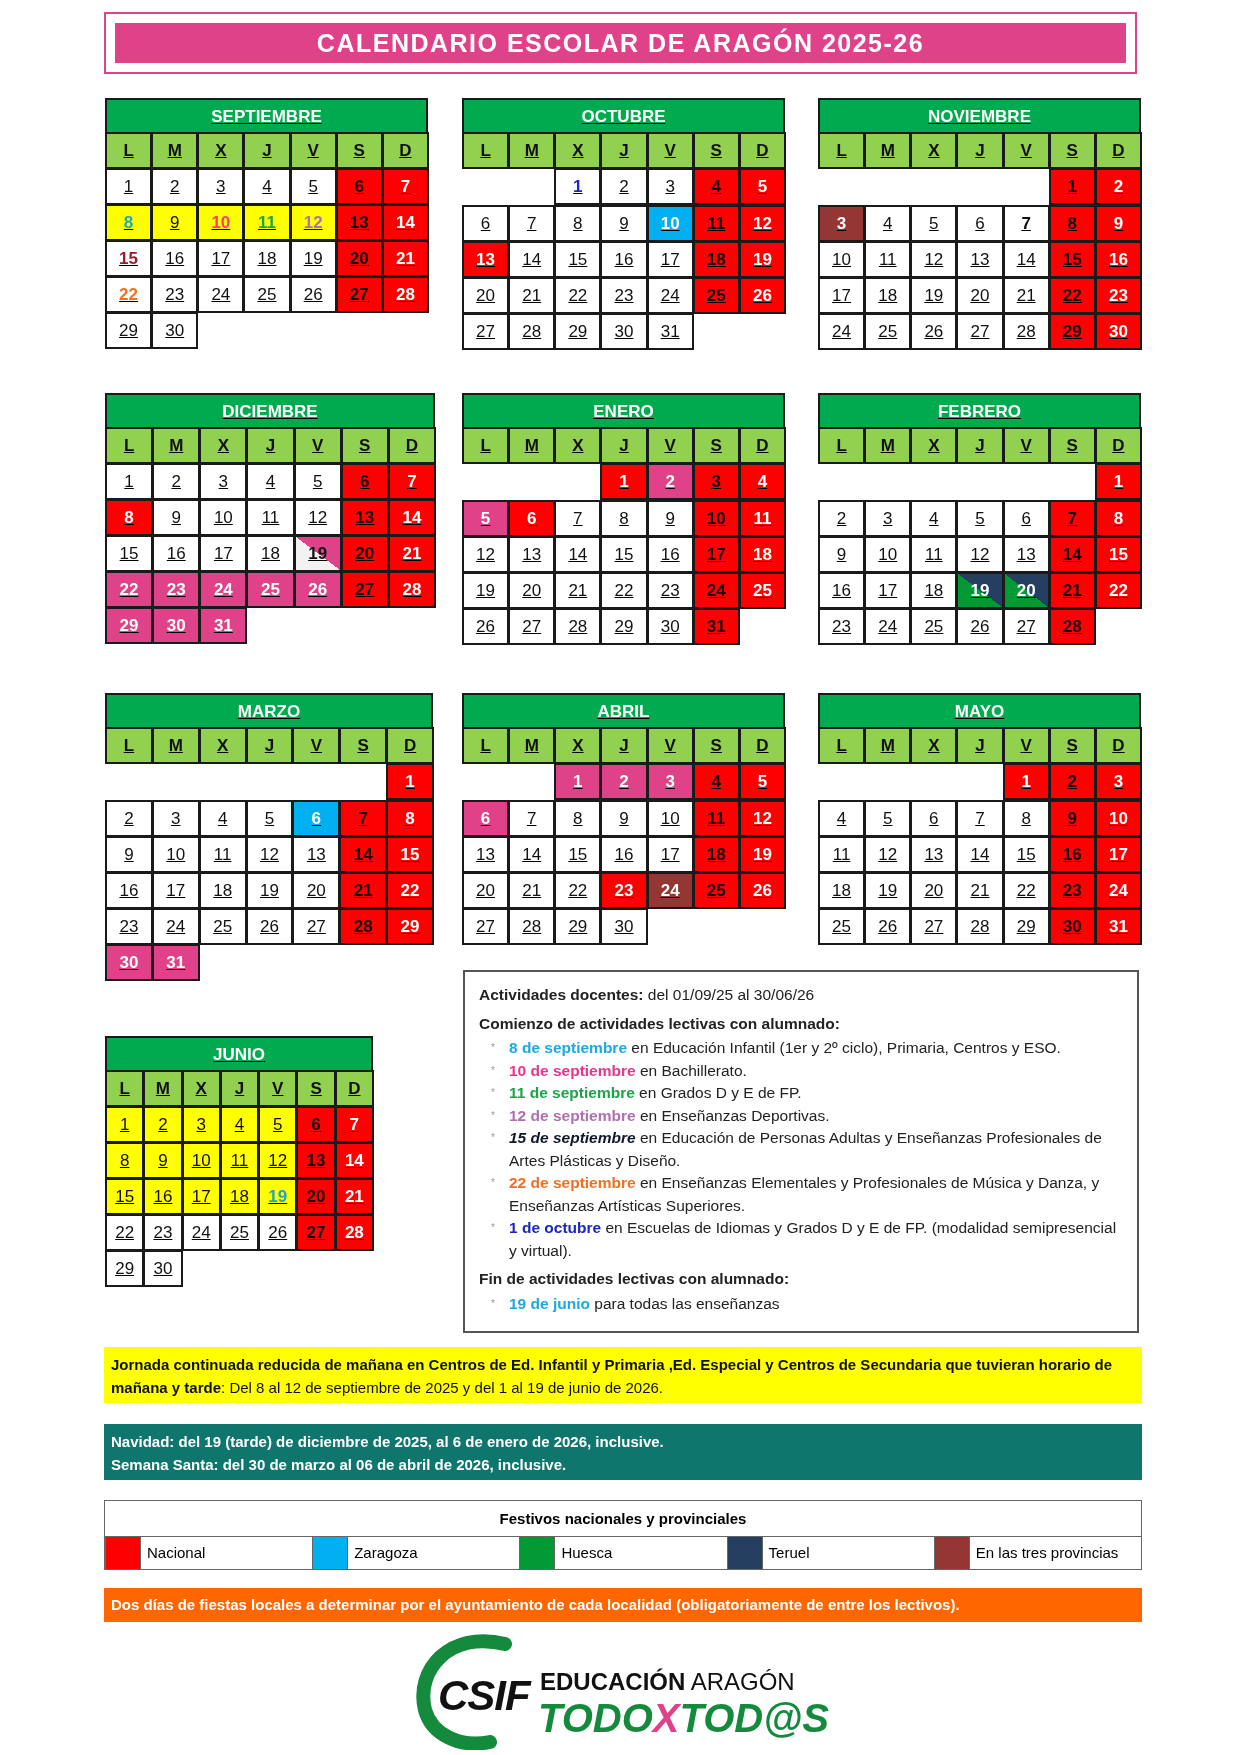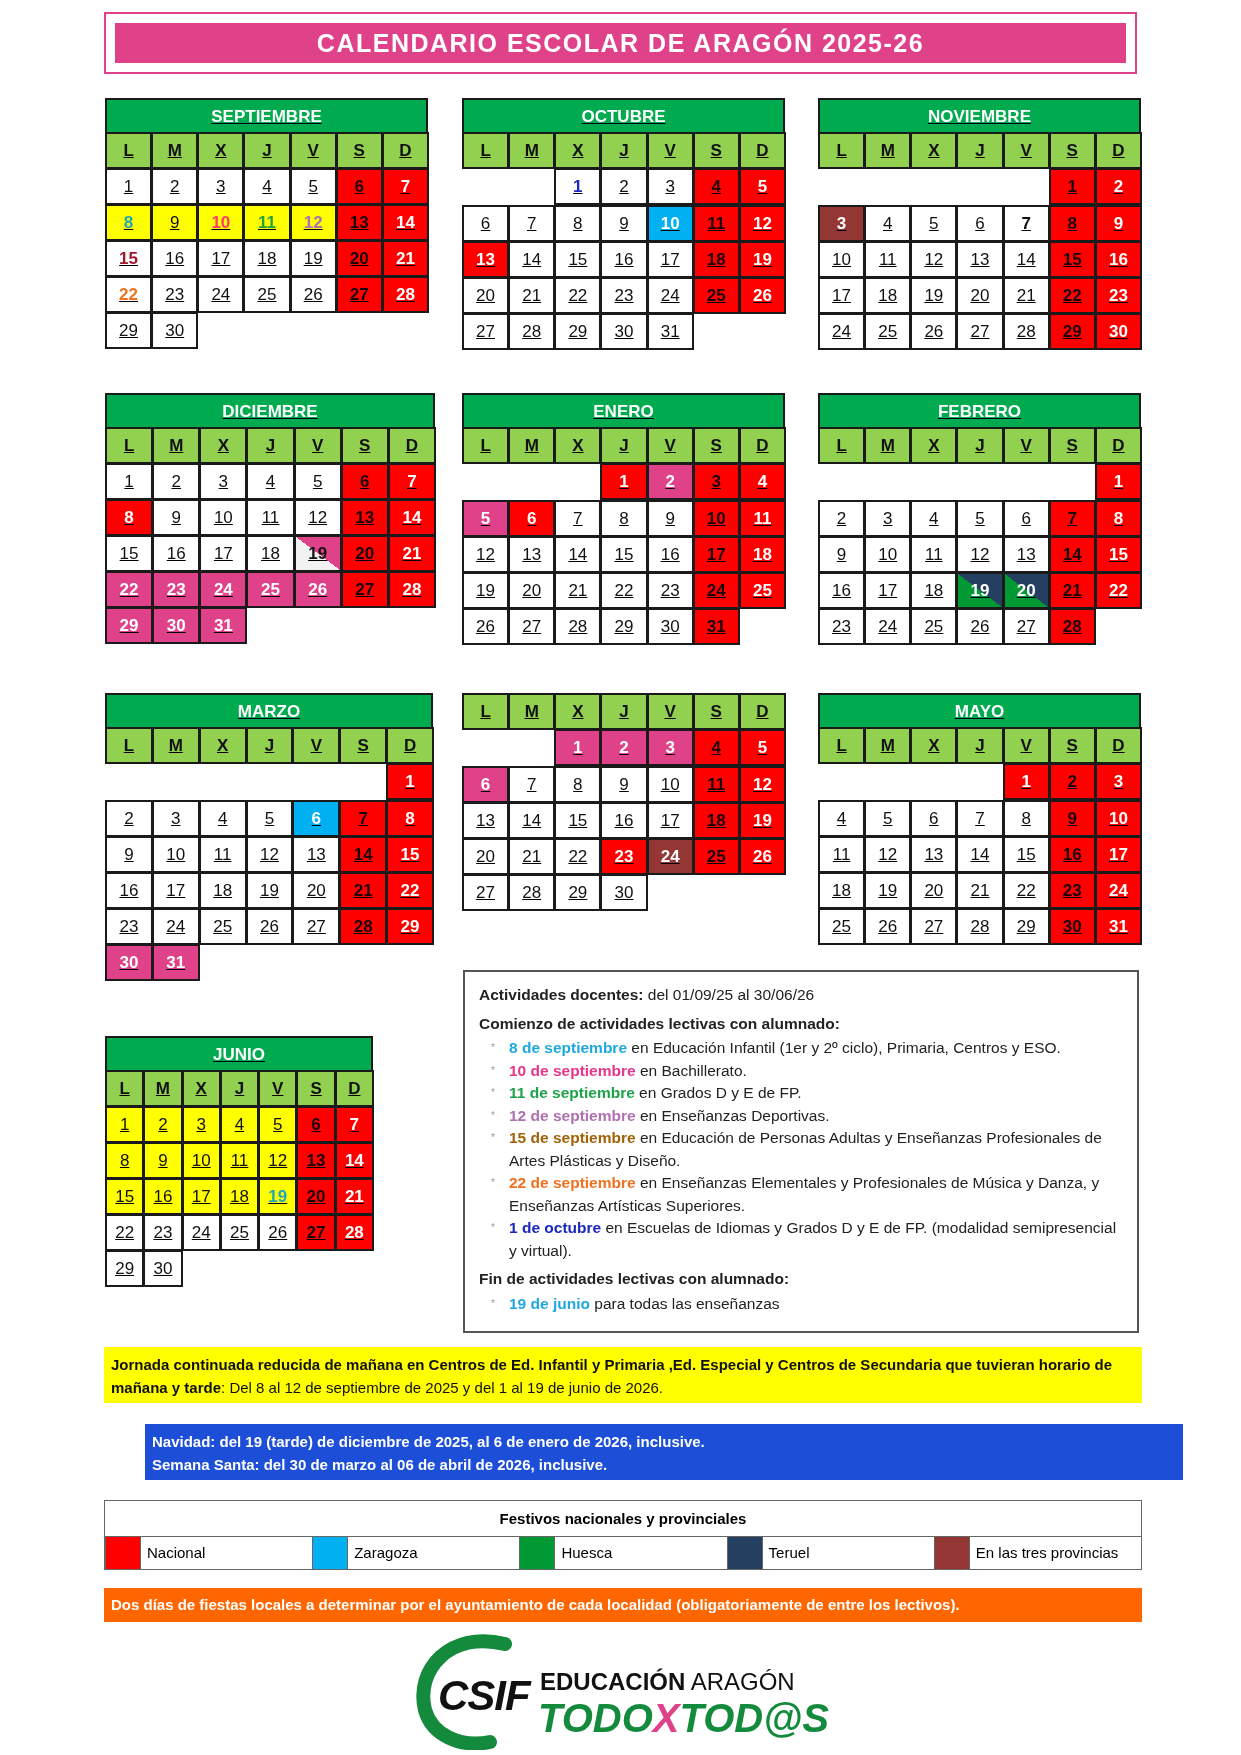--- a/index.html
+++ b/index.html
@@ -23,21 +23,21 @@
   .green-navy { background: linear-gradient(to top right, #009933 50%, #243f60 50%); color: #fff; font-weight: bold; }
   .bold { font-weight: bold; }
   .info-box { position: absolute; left: 463px; top: 970px; width: 676px; height: 363px; border: 2px solid #555; padding: 12px 14px; font-size: 15.5px; color: #222; line-height: 22.5px; }
   .info-box .h { font-weight: bold; }
   .info-box ul { list-style: none; margin: 2px 0 6px 0; }
   .info-box li { padding-left: 30px; position: relative; }
   .info-box li .star { position: absolute; left: 12px; top: 0; font-size: 10px; color: #999; }
   .info-box li .em { font-weight: bold; }
   .banner { position: absolute; left: 104px; width: 1038px; font-size: 15px; padding: 6px 7px; line-height: 23px; }
   .banner-yellow { top: 1347px; height: 56px; background: #ffff00; color: #111; }
-  .banner-pink { top: 1424px; height: 56px; background: #1d4ed8; color: #fff; font-weight: bold; margin-left: 41px; }
+  .banner-pink { top: 1424px; height: 56px; background: #0f766e; color: #fff; font-weight: bold; }
   .banner-orange { top: 1588px; height: 34px; background: #ff6600; color: #fff; font-weight: bold; line-height: 22px; }
   .legend { position: absolute; left: 104px; top: 1500px; width: 1038px; height: 70px; border: 1.5px solid #666; }
   .legend-title { height: 36px; line-height: 36px; text-align: center; font-weight: bold; font-size: 15px; border-bottom: 1.5px solid #666; }
   .legend-row { display: flex; height: 32px; }
   .legend-item { display: flex; flex: 1; }
   .swatch { width: 36px; height: 100%; border-right: 1px solid #666; border-left: 1px solid #666; }
   .legend-label { padding-left: 6px; line-height: 32px; font-size: 15px; }
   .logo { position: absolute; left: 410px; top: 1630px; width: 400px; height: 120px; }
 </style>
 </head>
@@ -359,20 +359,21 @@
       <div class="cell day">25</div>
       <div class="cell day">26</div>
       <div class="cell day">27</div>
       <div class="cell day red sat">28</div>
       <div class="cell day red">29</div>
       <div class="cell day pink">30</div>
       <div class="cell day pink">31</div>
     </div>
   </div>
 <div class="month" id="m7" style="left:462px; top:693px;">
+    <div class="month-head">ABRIL</div>
     <div class="grid">
       <div class="cell dow">L</div>
       <div class="cell dow">M</div>
       <div class="cell dow">X</div>
       <div class="cell dow">J</div>
       <div class="cell dow">V</div>
       <div class="cell dow">S</div>
       <div class="cell dow">D</div>
       <div class="cell empty"></div>
       <div class="cell empty"></div>
@@ -499,21 +500,21 @@
   </div>
 
 <div class="info-box">
   <div><span class="h">Actividades docentes:</span><span> del  01/09/25 al 30/06/26</span></div>
   <div class="h" style="margin-top:6px;">Comienzo de actividades lectivas con alumnado:</div>
   <ul id="comienzo-list">
       <li><span class="star">*</span><span class="em" style="color: rgb(31, 168, 224);">8 de septiembre</span><span> en Educación Infantil (1er y 2º ciclo), Primaria, Centros y ESO.</span></li>
       <li><span class="star">*</span><span class="em" style="color: rgb(232, 53, 138);">10 de septiembre</span><span> en Bachillerato.</span></li>
       <li><span class="star">*</span><span class="em" style="color: rgb(30, 163, 74);">11 de septiembre</span><span> en  Grados D y E de FP.</span></li>
       <li><span class="star">*</span><span class="em" style="color: rgb(176, 111, 176);">12 de septiembre</span><span> en Enseñanzas Deportivas.</span></li>
-      <li><span class="star">*</span><span class="em" style="color: #a16207;">15 de septiembre</span><span> en Educación de Personas Adultas y Enseñanzas Profesionales de Artes Plásticas y Diseño.</span></li>
+      <li><span class="star">*</span><span class="em" style="color: #0f172a; font-style: italic;">15 de septiembre</span><span> en Educación de Personas Adultas y Enseñanzas Profesionales de Artes Plásticas y Diseño.</span></li>
       <li><span class="star">*</span><span class="em" style="color: rgb(240, 112, 32);">22 de septiembre</span><span> en Enseñanzas Elementales y Profesionales de Música y Danza, y Enseñanzas Artísticas Superiores.</span></li>
       <li><span class="star">*</span><span class="em" style="color: rgb(26, 39, 192);">1 de octubre</span><span> en  Escuelas de Idiomas y Grados D y E de FP. (modalidad semipresencial y virtual).</span></li>
     </ul>
   <div class="h">Fin de actividades lectivas con alumnado:</div>
   <ul id="fin-list">
       <li><span class="star">*</span><span class="em" style="color: rgb(31, 168, 224);">19 de junio</span><span> para todas las enseñanzas</span></li>
     </ul>
 </div>
 
 <div class="banner banner-yellow">

